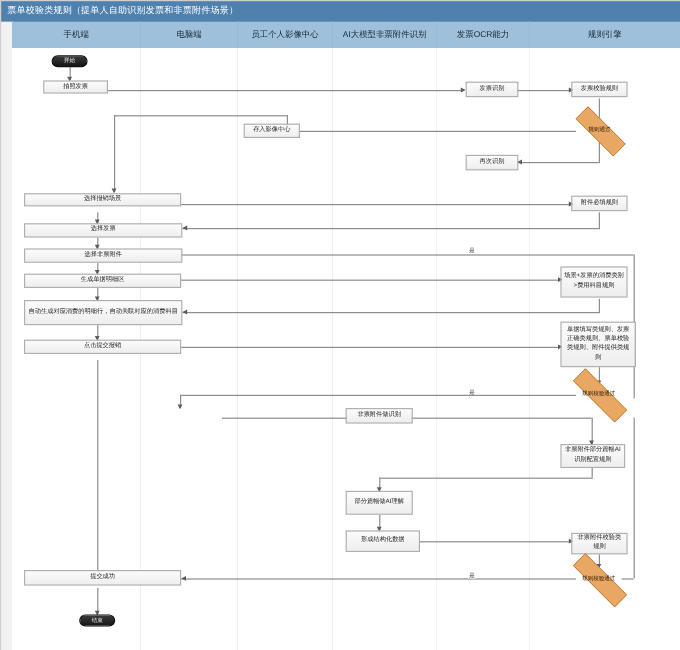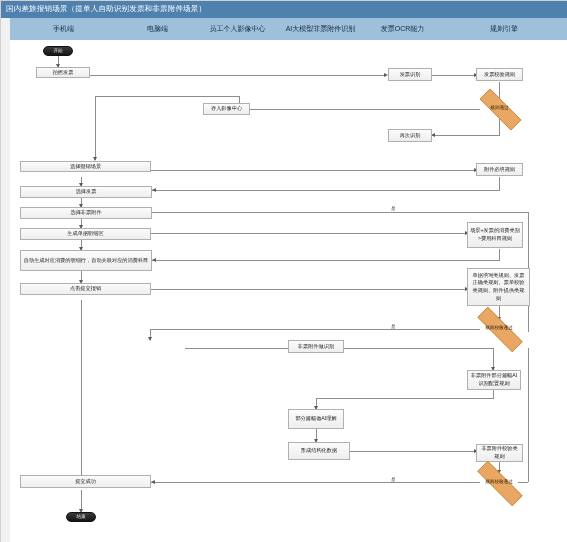--- a/index.html
+++ b/index.html
@@ -86,21 +86,21 @@
   .elabel{position:absolute;font-size:4.6px;color:#444;background:#fff;padding:0 1px;}
 
   .frame{position:absolute;left:0;top:0;width:566px;height:541px;border:1px solid #d0d0d0;pointer-events:none;}
 </style>
 </head>
 <body>
 
 <div id="root">
 
   <div class="title-bar">
-    <div class="t">国内差旅报销场景（提单人自助识别发票和非票附件场景）</div>
+    <div class="t">票单校验类规则（提单人自助识别发票和非票附件场景）</div>
   </div>
 
   <div class="vlabel">
     <span>流程</span>
   </div>
 
   <div class="lanes">
 
     <div class="lane-head" style="left:0px;width:107px;">手机端</div>
     <div class="lane-head" style="left:107px;width:81px;">电脑端</div>

